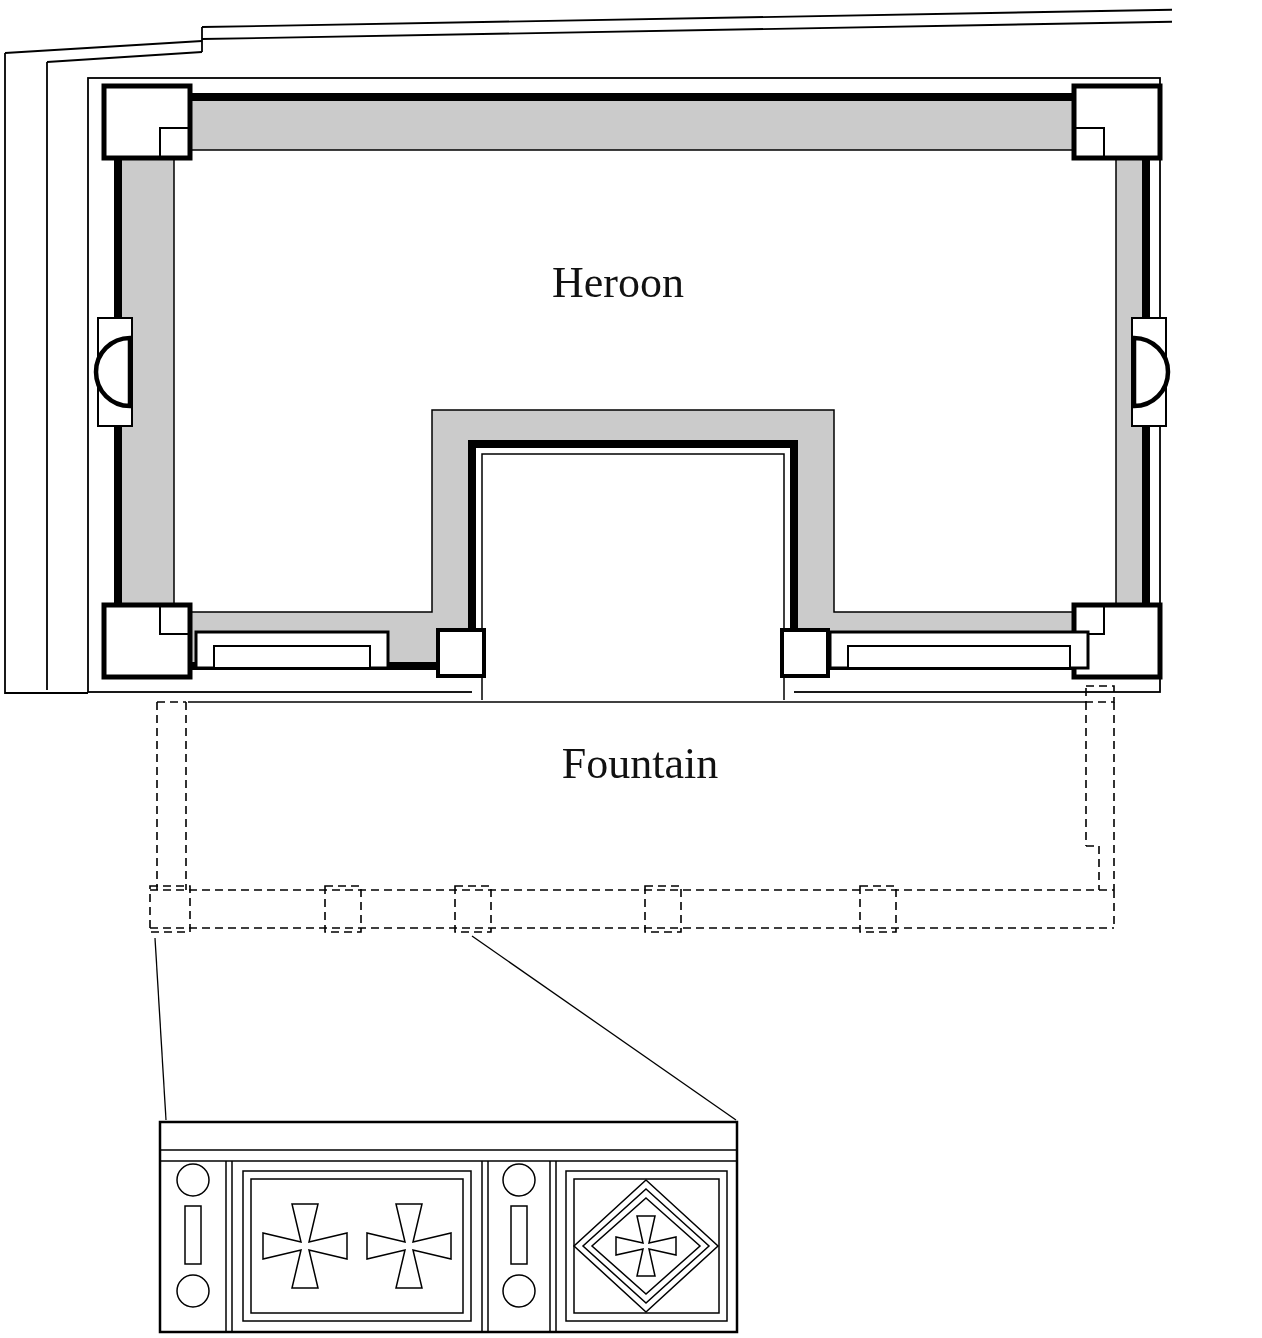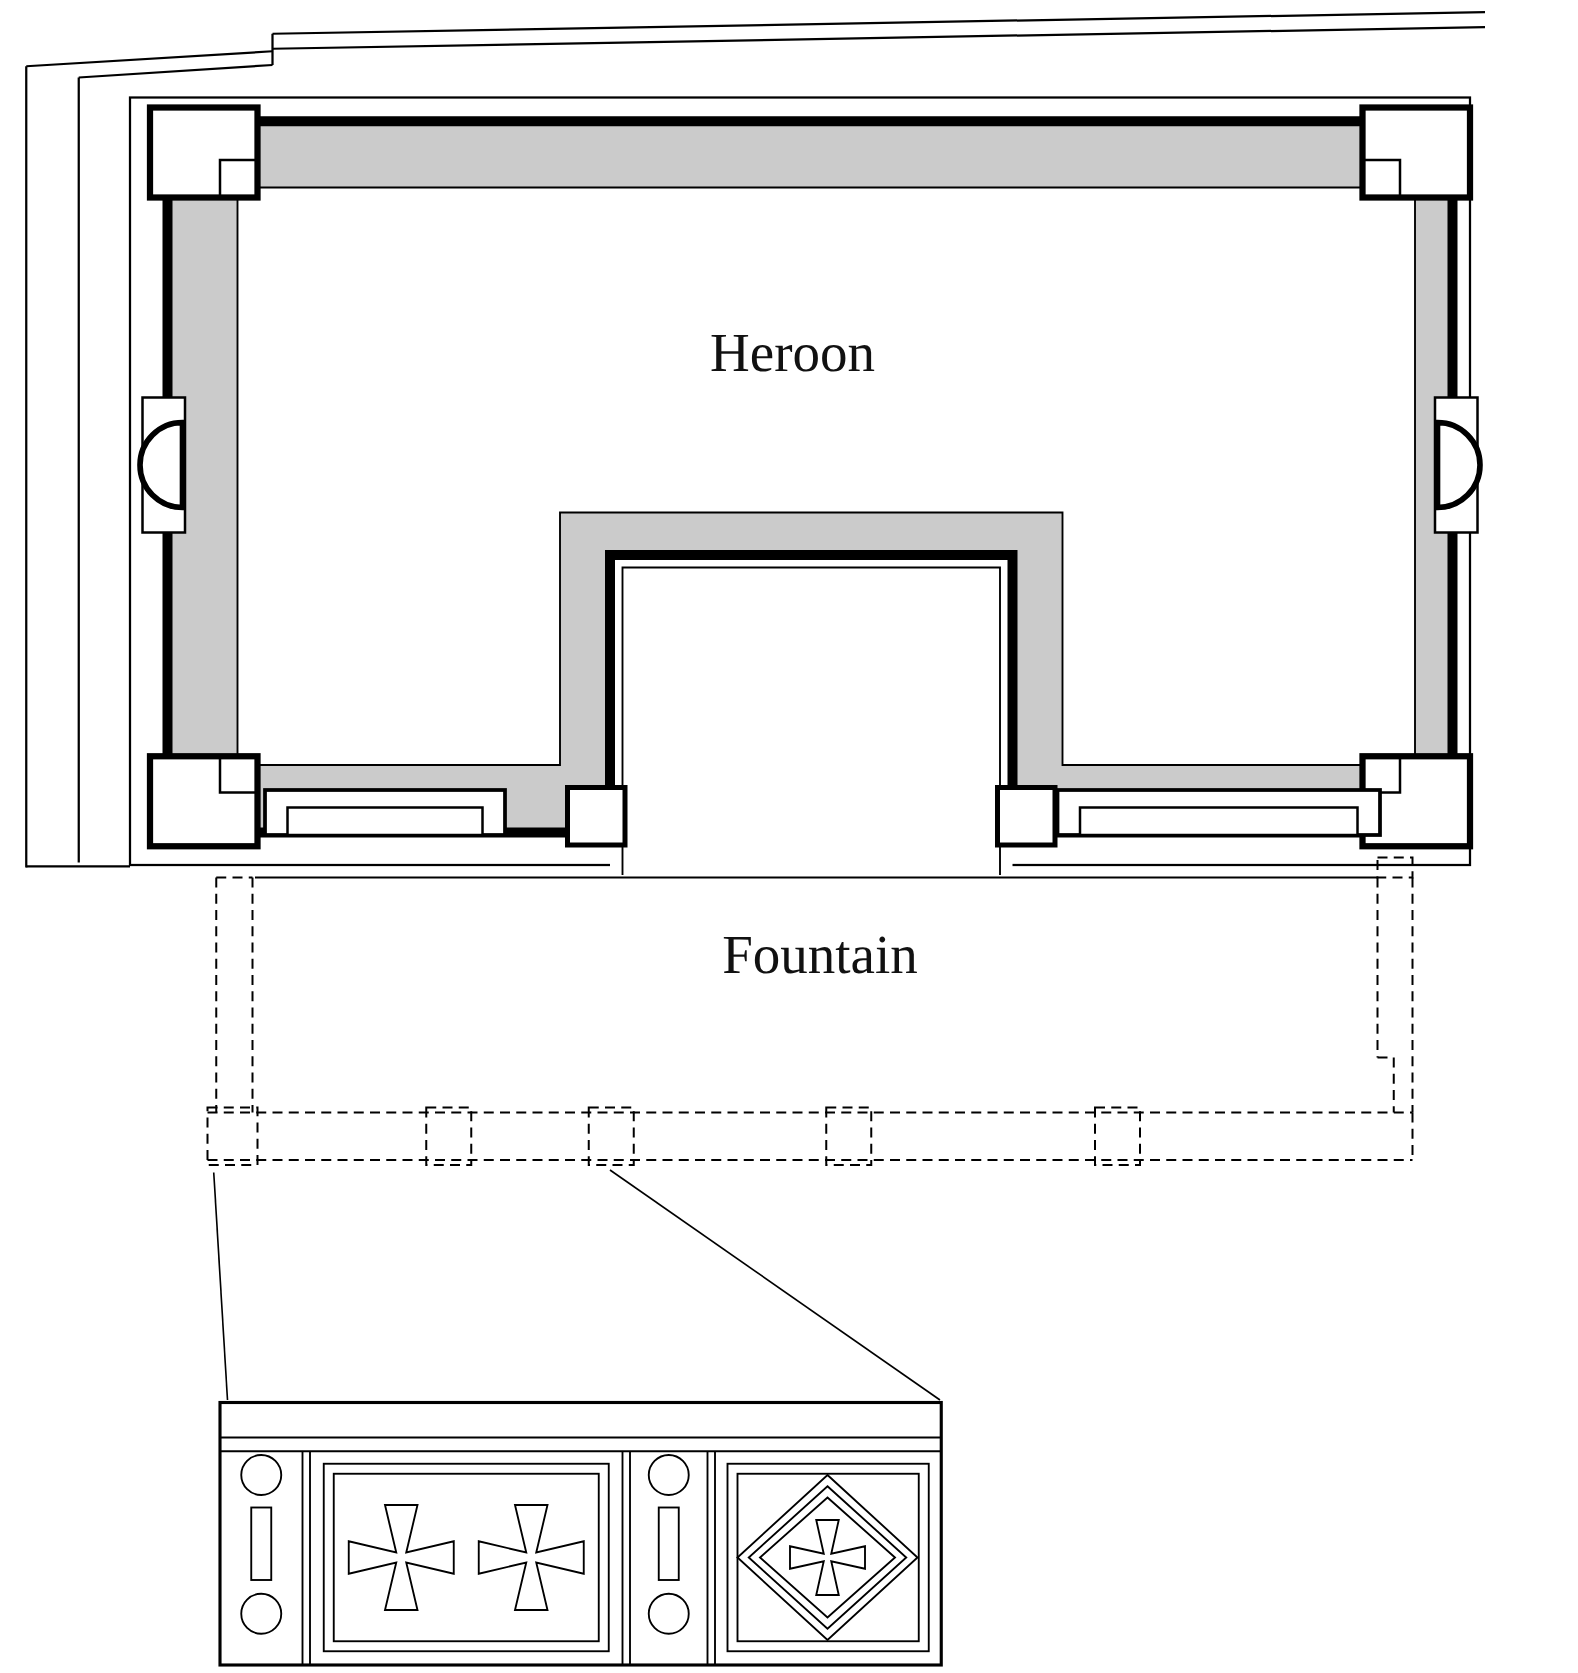--- a/index.html
+++ b/index.html
@@ -1,16 +1,16 @@
 <!DOCTYPE html>
 <html><head>
 <meta charset="utf-8">
 <style>
   html,body{margin:0;padding:0;background:#fff;}
-  .page{position:relative;width:1172px;height:1338px;background:#fff;overflow:hidden;margin-left:16px;}
+  .page{position:relative;width:1172px;height:1338px;background:#fff;overflow:hidden;}
   svg text{font-family:"Liberation Serif","DejaVu Serif",serif;fill:#111;}
 </style>
 </head>
 <body>
 
 <div class="page">
 <svg width="1262" height="1338" viewBox="0 0 1262 1338">
 
   <rect x="0" y="0" width="1262" height="1338" fill="#ffffff"></rect>
 

